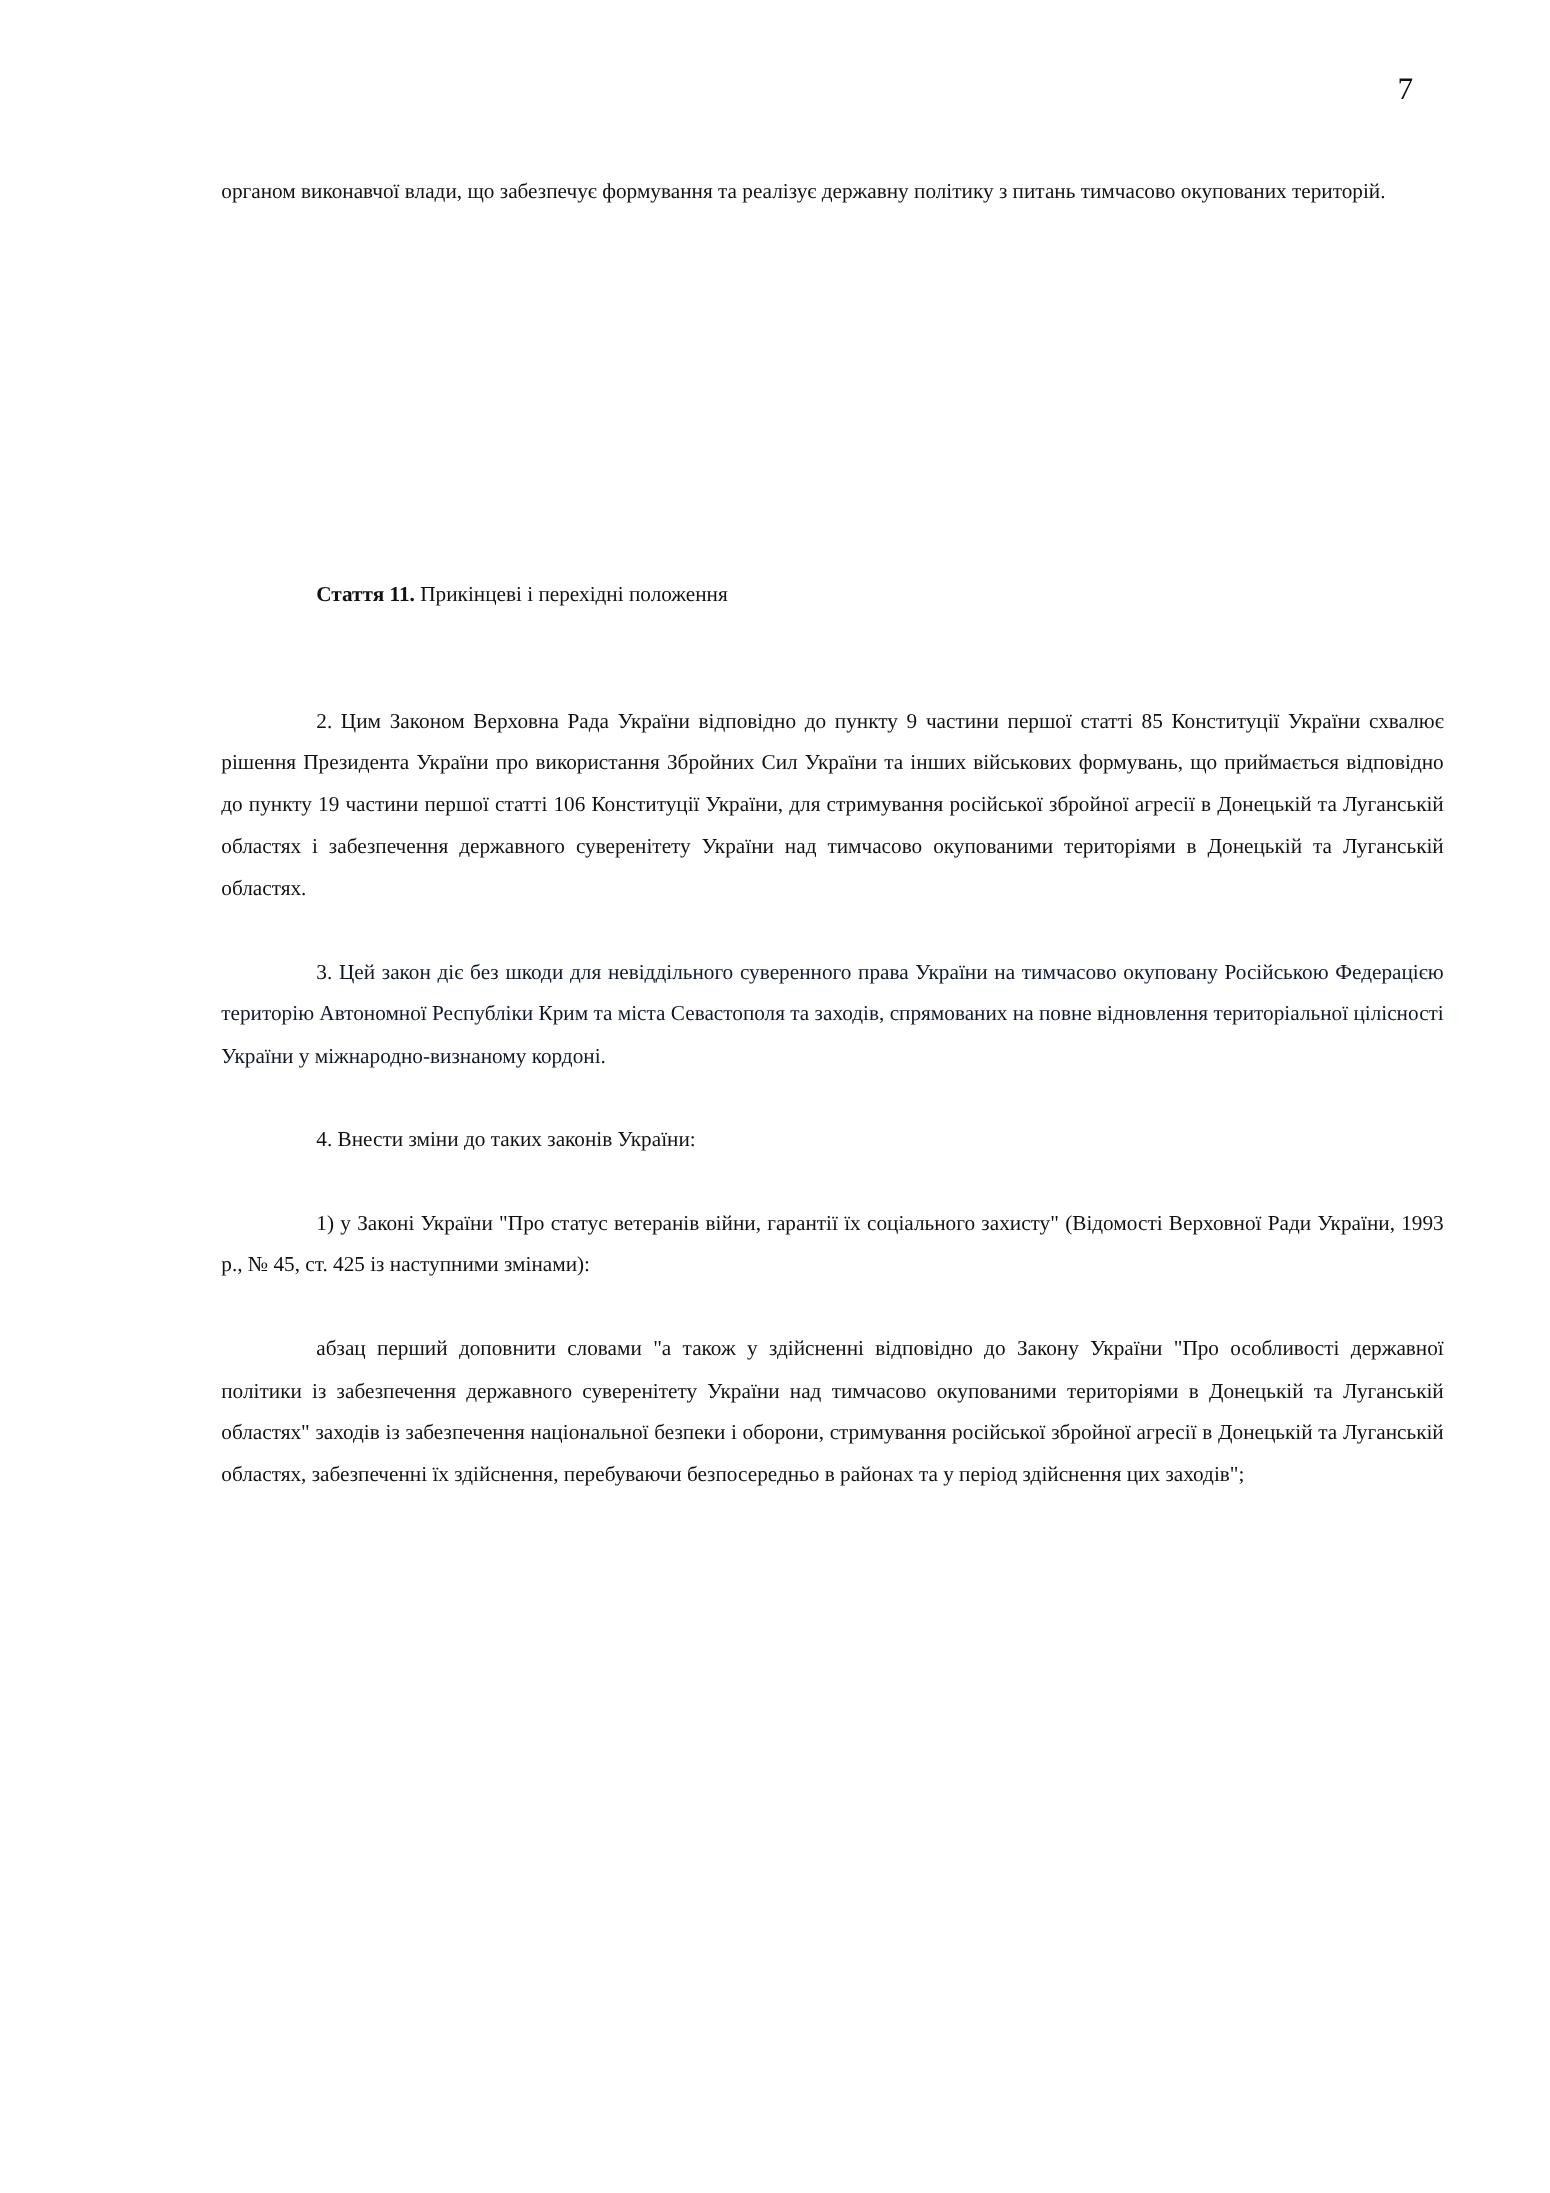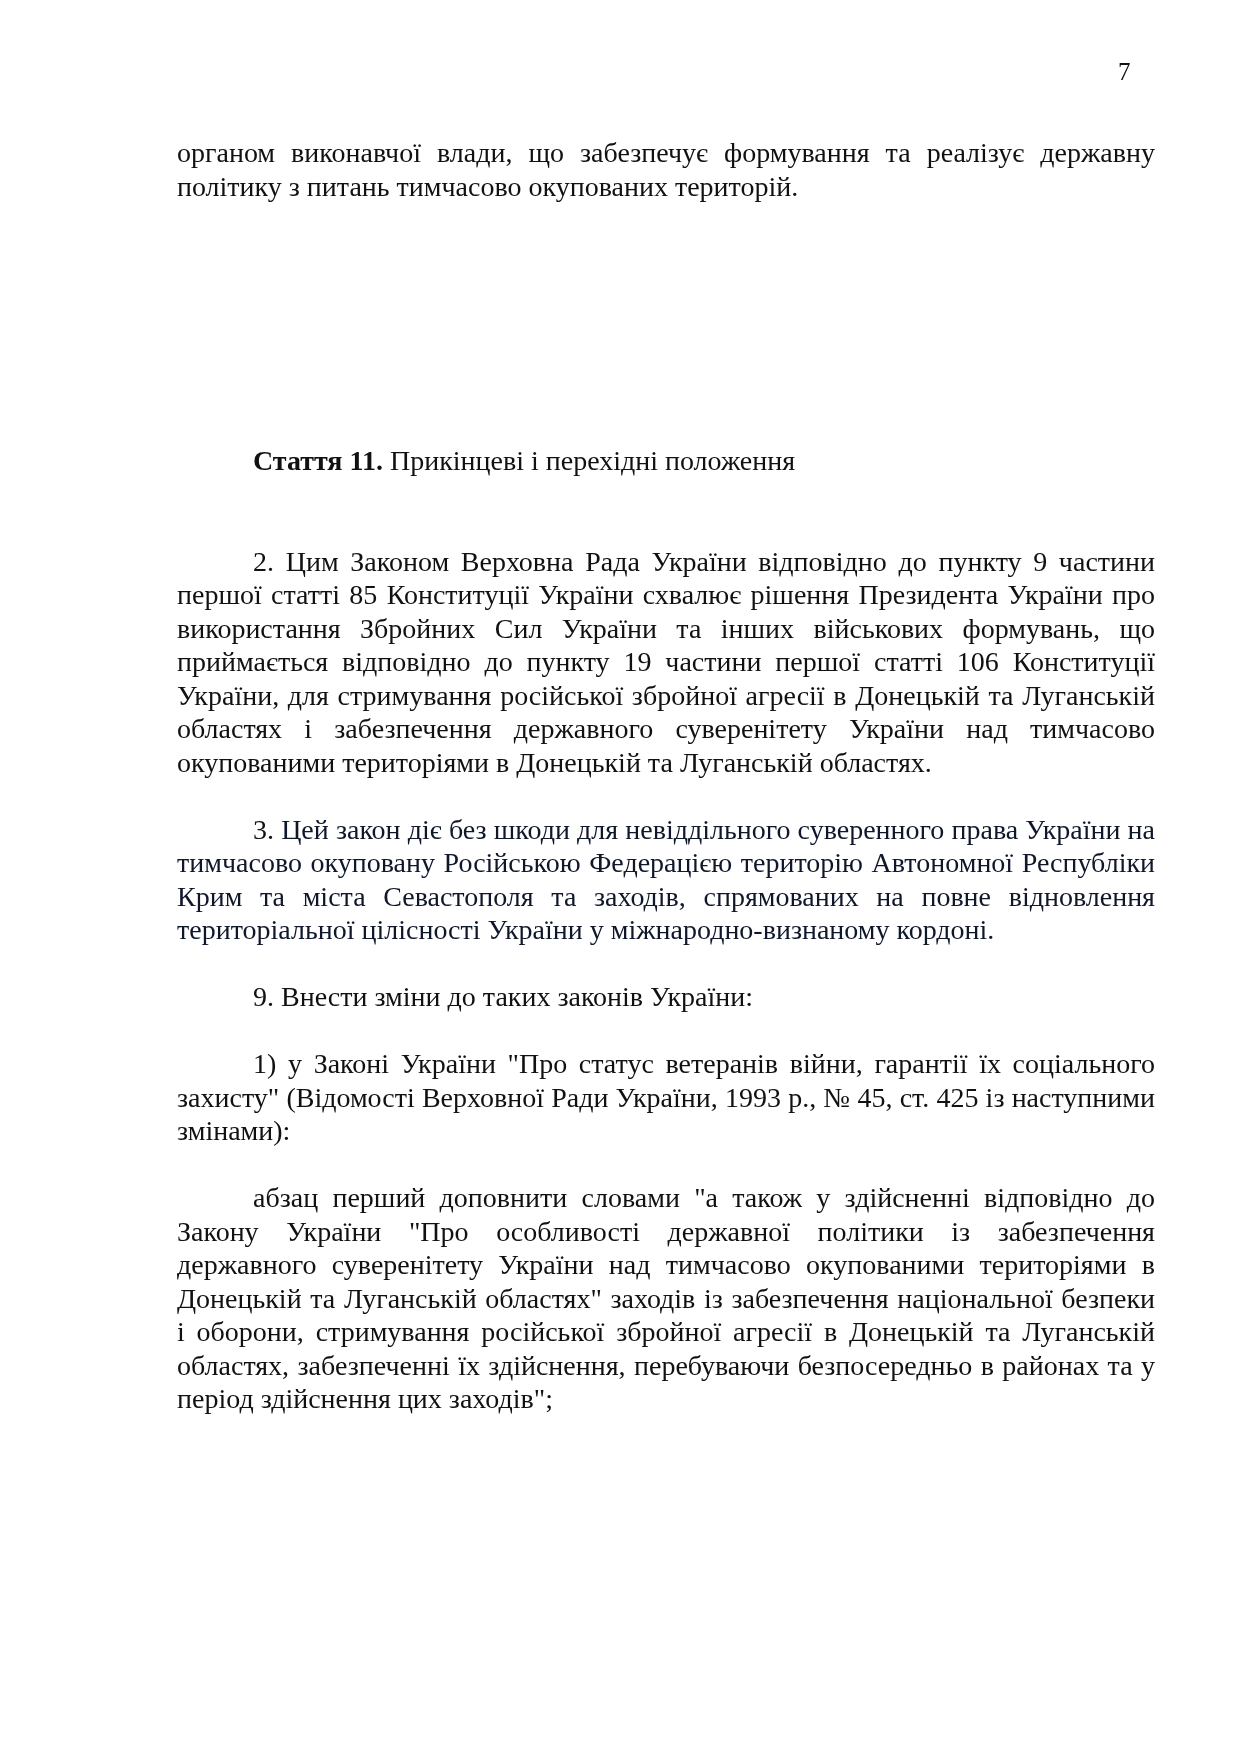--- a/index.html
+++ b/index.html
@@ -1,41 +1,41 @@
 <!DOCTYPE html>
 <html><head>
 <meta charset="utf-8">
 <style>
   html, body { margin: 0; padding: 0; background: #ffffff; }
   body { width: 1240px; height: 1754px; position: relative; overflow: hidden;
          font-family: "Liberation Serif", "DejaVu Serif", serif; color: #111111; }
   .page-number { position: absolute; top: 58px; left: 1118px; font-size: 25px; }
-  .body-text { position: absolute; left: 177px; width: 978px; font-size: 28px; line-height: 33.5px;
+  .body-text { position: absolute; left: 177px; width: 978px; font-size: 17px; line-height: 33.5px;
                text-align: justify; }
   .body-text p { margin: 0; }
   .indent { text-indent: 76px; }
   .gap { height: 33.5px; }
   .red { color: #0f172a; }
   b { font-weight: bold; }
 </style>
 </head>
 <body>
 
 <div class="page-number">7</div>
 
 <div class="body-text" style="top:136px;">
   <p>органом виконавчої влади, що забезпечує формування та реалізує державну політику з питань тимчасово окупованих територій.</p>
 </div>
 
-<div class="body-text" style="top:444px;">
+<div class="body-text" style="top:459px;">
   <p class="indent"><b>Стаття 11.</b><span> Прикінцеві і перехідні положення</span></p>
   <div class="gap"></div>
   <div class="gap"></div>
   <p class="indent">2. Цим Законом Верховна Рада України відповідно до пункту 9 частини першої статті 85 Конституції України схвалює рішення Президента України про використання Збройних Сил України та інших військових формувань, що приймається відповідно до пункту 19 частини першої статті 106 Конституції України, для стримування російської збройної агресії в Донецькій та Луганській областях і забезпечення державного суверенітету України над тимчасово окупованими територіями в Донецькій та Луганській областях.</p>
   <div class="gap"></div>
   <p class="indent"><span>3. </span><span class="red">Цей закон діє без шкоди для невіддільного суверенного права України на тимчасово окуповану Російською Федерацією територію Автономної Республіки Крим та міста Севастополя та заходів, спрямованих на повне відновлення територіальної цілісності України у міжнародно-визнаному кордоні.</span></p>
   <div class="gap"></div>
-  <p class="indent">9. Внести зміни до таких законів України:</p>
+  <p class="indent">4. Внести зміни до таких законів України:</p>
   <div class="gap"></div>
   <p class="indent">1) у Законі України "Про статус ветеранів війни, гарантії їх соціального захисту" (Відомості Верховної Ради України, 1993 р., № 45, ст. 425 із наступними змінами):</p>
   <div class="gap"></div>
   <p class="indent">абзац перший доповнити словами "а також у здійсненні відповідно до Закону України "Про особливості державної політики із забезпечення державного суверенітету України над тимчасово окупованими територіями в Донецькій та Луганській областях" заходів із забезпечення національної безпеки і оборони, стримування російської збройної агресії в Донецькій та Луганській областях, забезпеченні їх здійснення, перебуваючи безпосередньо в районах та у період здійснення цих заходів";</p>
 </div>
 
 </body></html>

